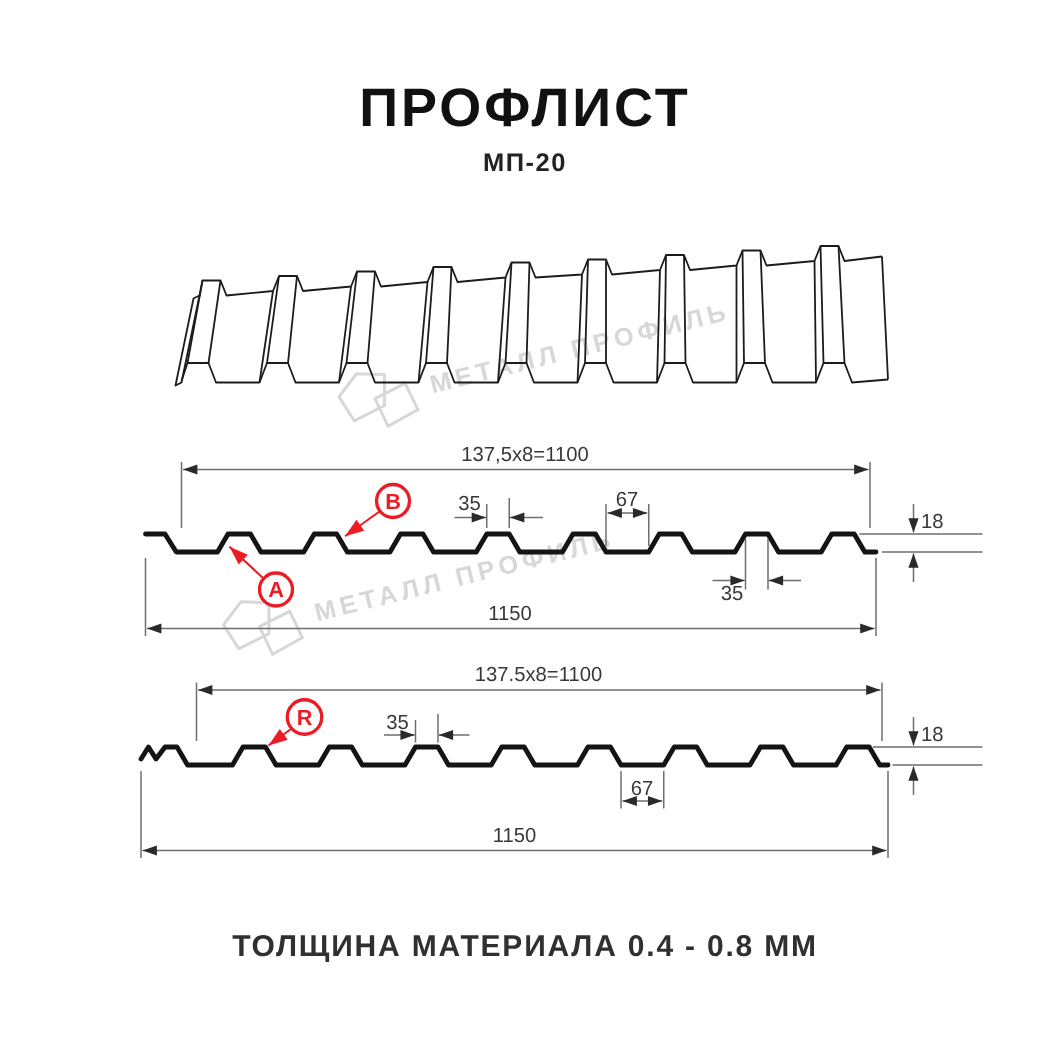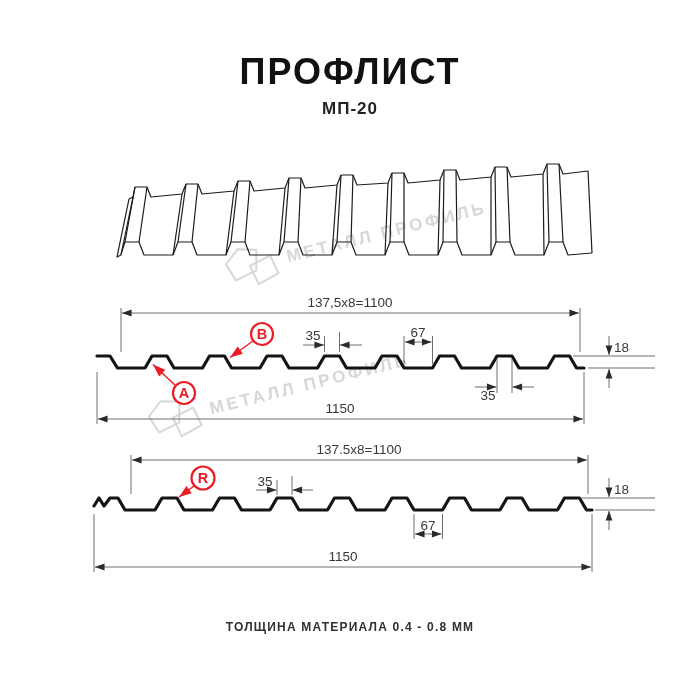--- a/index.html
+++ b/index.html
@@ -2,21 +2,21 @@
 <html><head>
 <meta charset="utf-8">
 <style>
   html,body{margin:0;padding:0;background:#ffffff;}
   .page{position:relative;width:700px;height:668px;background:#ffffff;overflow:hidden;
         font-family:"Liberation Sans",sans-serif;}
   .hdr{position:absolute;top:52px;left:0;width:700px;text-align:center;z-index:3;}
   .title{font-size:36px;font-weight:800;letter-spacing:2px;color:#111;line-height:1.1;}
   .subtitle{margin-top:7px;font-size:17px;font-weight:700;letter-spacing:1px;color:#222;}
   .footer{position:absolute;top:620px;left:0;width:700px;text-align:center;z-index:3;
-          font-size:12px;font-weight:600;letter-spacing:1.2px;color:#303030;}
+          font-size:20px;font-weight:600;letter-spacing:1.2px;color:#303030;}
   .wm{position:absolute;display:flex;align-items:center;z-index:1;
       transform:rotate(-14deg);transform-origin:0 50%;white-space:nowrap;}
   .wm-1{left:225px;top:250px;}
   .wm-2{left:148px;top:402px;}
   .wm .wm-text{margin-left:10px;font-size:17px;font-weight:700;letter-spacing:3px;color:#d7d7d7;}
   .wm svg{display:block;}
   svg.drawing{position:absolute;left:0;top:0;z-index:2;}
   .dimtxt{font-size:13.5px;fill:#383838;}
   .redtxt{font-size:14.5px;font-weight:700;fill:#ec1c24;}
 </style>

